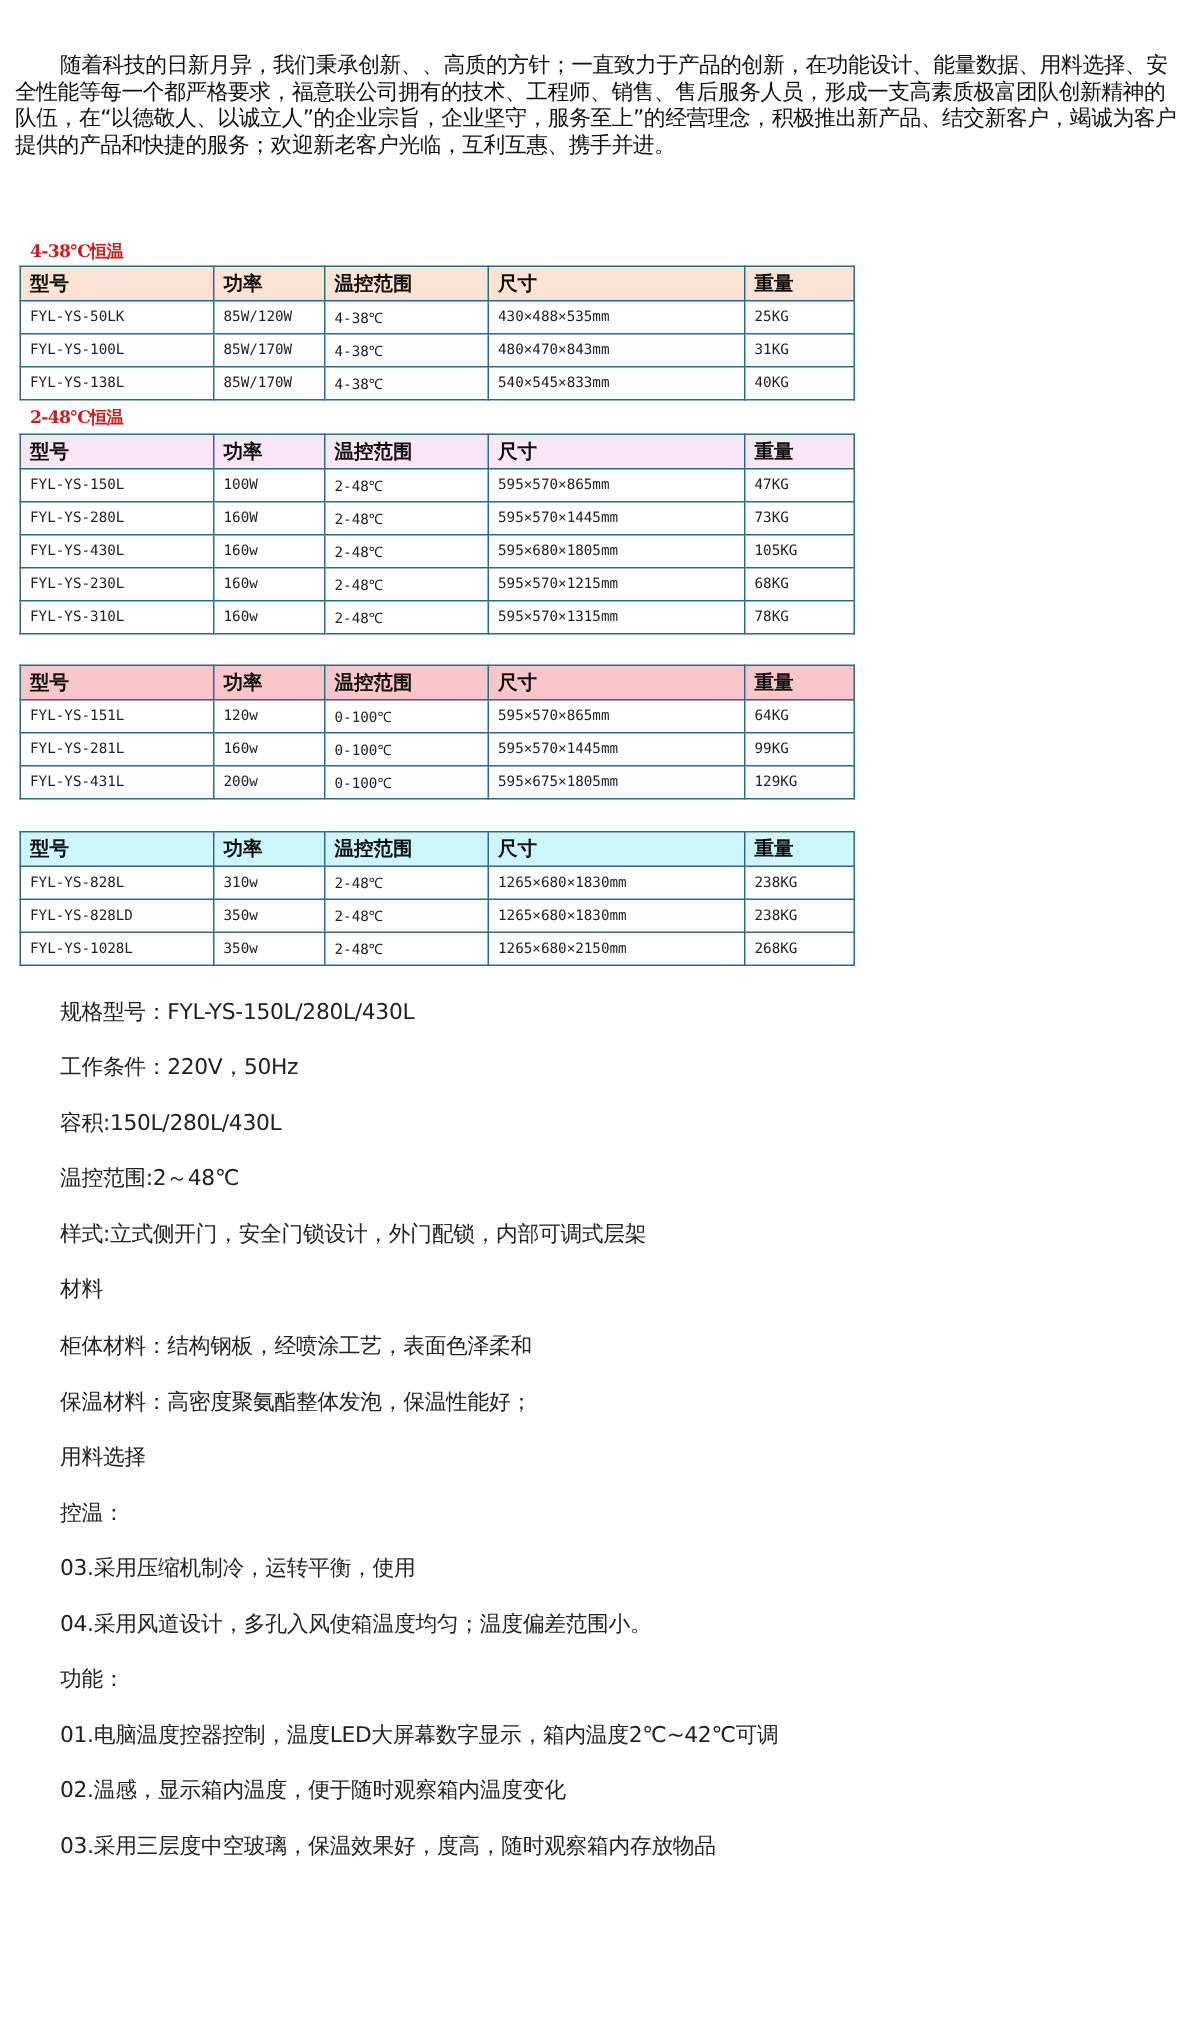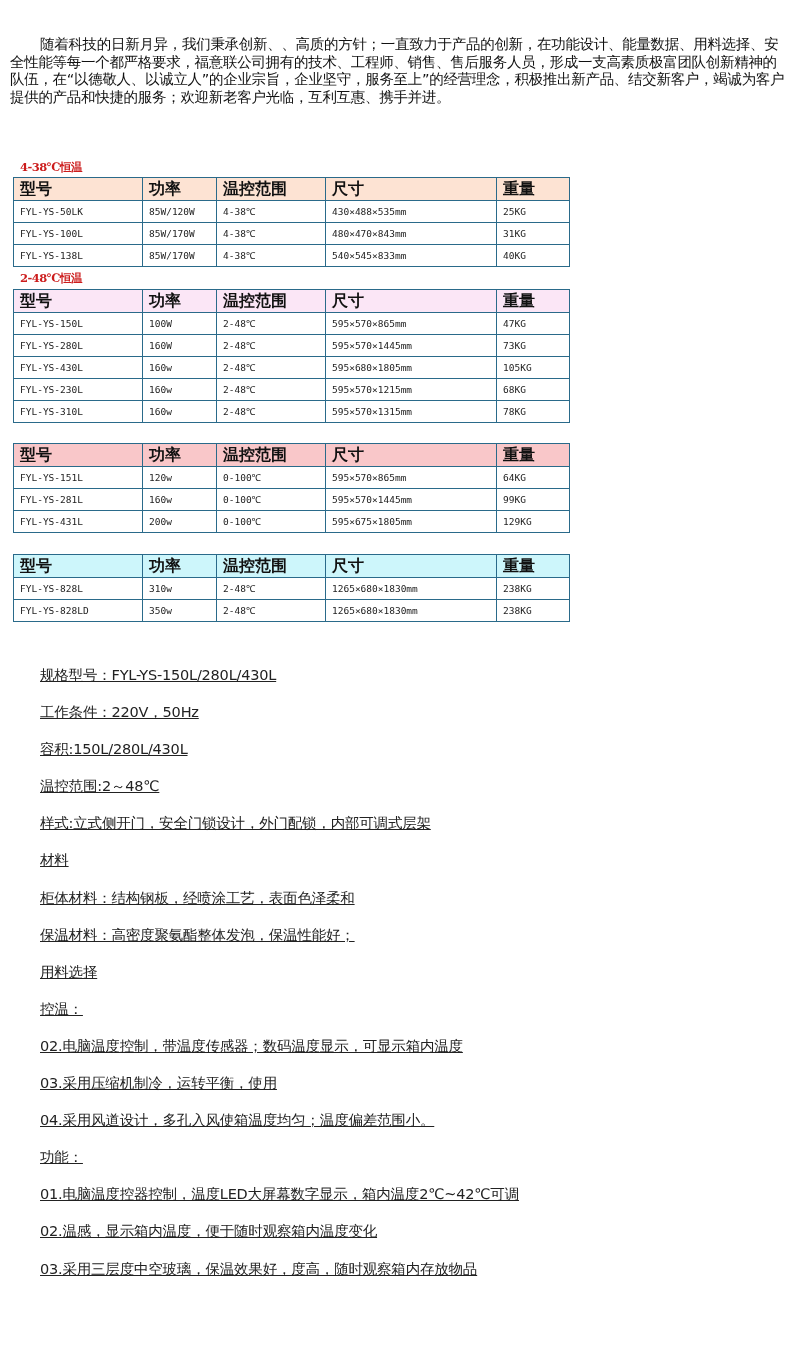--- a/index.html
+++ b/index.html
@@ -24,37 +24,37 @@
     border: 1.5px solid #2a6a8a;
   }
   table.spec col.c1 { width: 129px; }
   table.spec col.c2 { width: 74px; }
   table.spec col.c3 { width: 109px; }
   table.spec col.c4 { width: 171px; }
   table.spec col.c5 { width: 73px; }
 
   table.spec th {
     height: 23px; text-align: left; padding-left: 6px;
-    font-size: 16px; font-weight: bold; color: #111;
+    font-size: 13px; font-weight: bold; color: #111;
     border: 1px solid #2a6a8a;
     font-family: "DejaVu Sans", "Liberation Sans", sans-serif;
   }
   table.spec td {
     height: 22px; text-align: left; padding-left: 6px;
     font-family: "DejaVu Sans Mono", "Liberation Mono", monospace;
     font-size: 9.5px; color: #222;
     border: 1px solid #2a6a8a; white-space: nowrap;
   }
 
   .specs {
     position: absolute; left: 40px; top: 664px; width: 720px;
   }
   .specs p {
     font-size: 14.5px; color: #222; height: 37.1px; line-height: 22px;
-    letter-spacing: -0.2px; white-space: nowrap; text-decoration: underline;
+    letter-spacing: -0.2px; white-space: nowrap;
   }
 </style>
 </head>
 <body>
 
 <div class="intro">随着科技的日新月异，我们秉承创新、、高质的方针；一直致力于产品的创新，在功能设计、能量数据、用料选择、安全性能等每一个都严格要求，福意联公司拥有的技术、工程师、销售、售后服务人员，形成一支高素质极富团队创新精神的队伍，在“以德敬人、以诚立人”的企业宗旨，企业坚守，服务至上”的经营理念，积极推出新产品、结交新客户，竭诚为客户提供的产品和快捷的服务；欢迎新老客户光临，互利互惠、携手并进。</div>
 
 <div class="section-title" style="top:160px;">4-38℃恒温</div>
 <table class="spec" style="top:177px;">
   <colgroup>
@@ -223,35 +223,41 @@
         <td>2-48℃</td>
         <td>1265×680×1830mm</td>
         <td>238KG</td>
       </tr>
     <tr>
         <td>FYL-YS-828LD</td>
         <td>350w</td>
         <td>2-48℃</td>
         <td>1265×680×1830mm</td>
         <td>238KG</td>
+      </tr>
+    <tr>
+        <td>FYL-YS-1028L</td>
+        <td>350w</td>
+        <td>2-48℃</td>
+        <td>1265×680×2150mm</td>
+        <td>268KG</td>
       </tr>
   </tbody>
 </table>
 
 <div class="specs">
   <p>规格型号：FYL-YS-150L/280L/430L</p>
   <p>工作条件：220V，50Hz</p>
   <p>容积:150L/280L/430L</p>
   <p>温控范围:2～48℃</p>
   <p>样式:立式侧开门，安全门锁设计，外门配锁，内部可调式层架</p>
   <p>材料</p>
   <p>柜体材料：结构钢板，经喷涂工艺，表面色泽柔和</p>
   <p>保温材料：高密度聚氨酯整体发泡，保温性能好；</p>
   <p>用料选择</p>
   <p>控温：</p>
-  <p>02.电脑温度控制，带温度传感器；数码温度显示，可显示箱内温度</p>
   <p>03.采用压缩机制冷，运转平衡，使用</p>
   <p>04.采用风道设计，多孔入风使箱温度均匀；温度偏差范围小。</p>
   <p>功能：</p>
   <p>01.电脑温度控器控制，温度LED大屏幕数字显示，箱内温度2℃~42℃可调</p>
   <p>02.温感，显示箱内温度，便于随时观察箱内温度变化</p>
   <p>03.采用三层度中空玻璃，保温效果好，度高，随时观察箱内存放物品</p>
 </div>
 
 </body></html>

